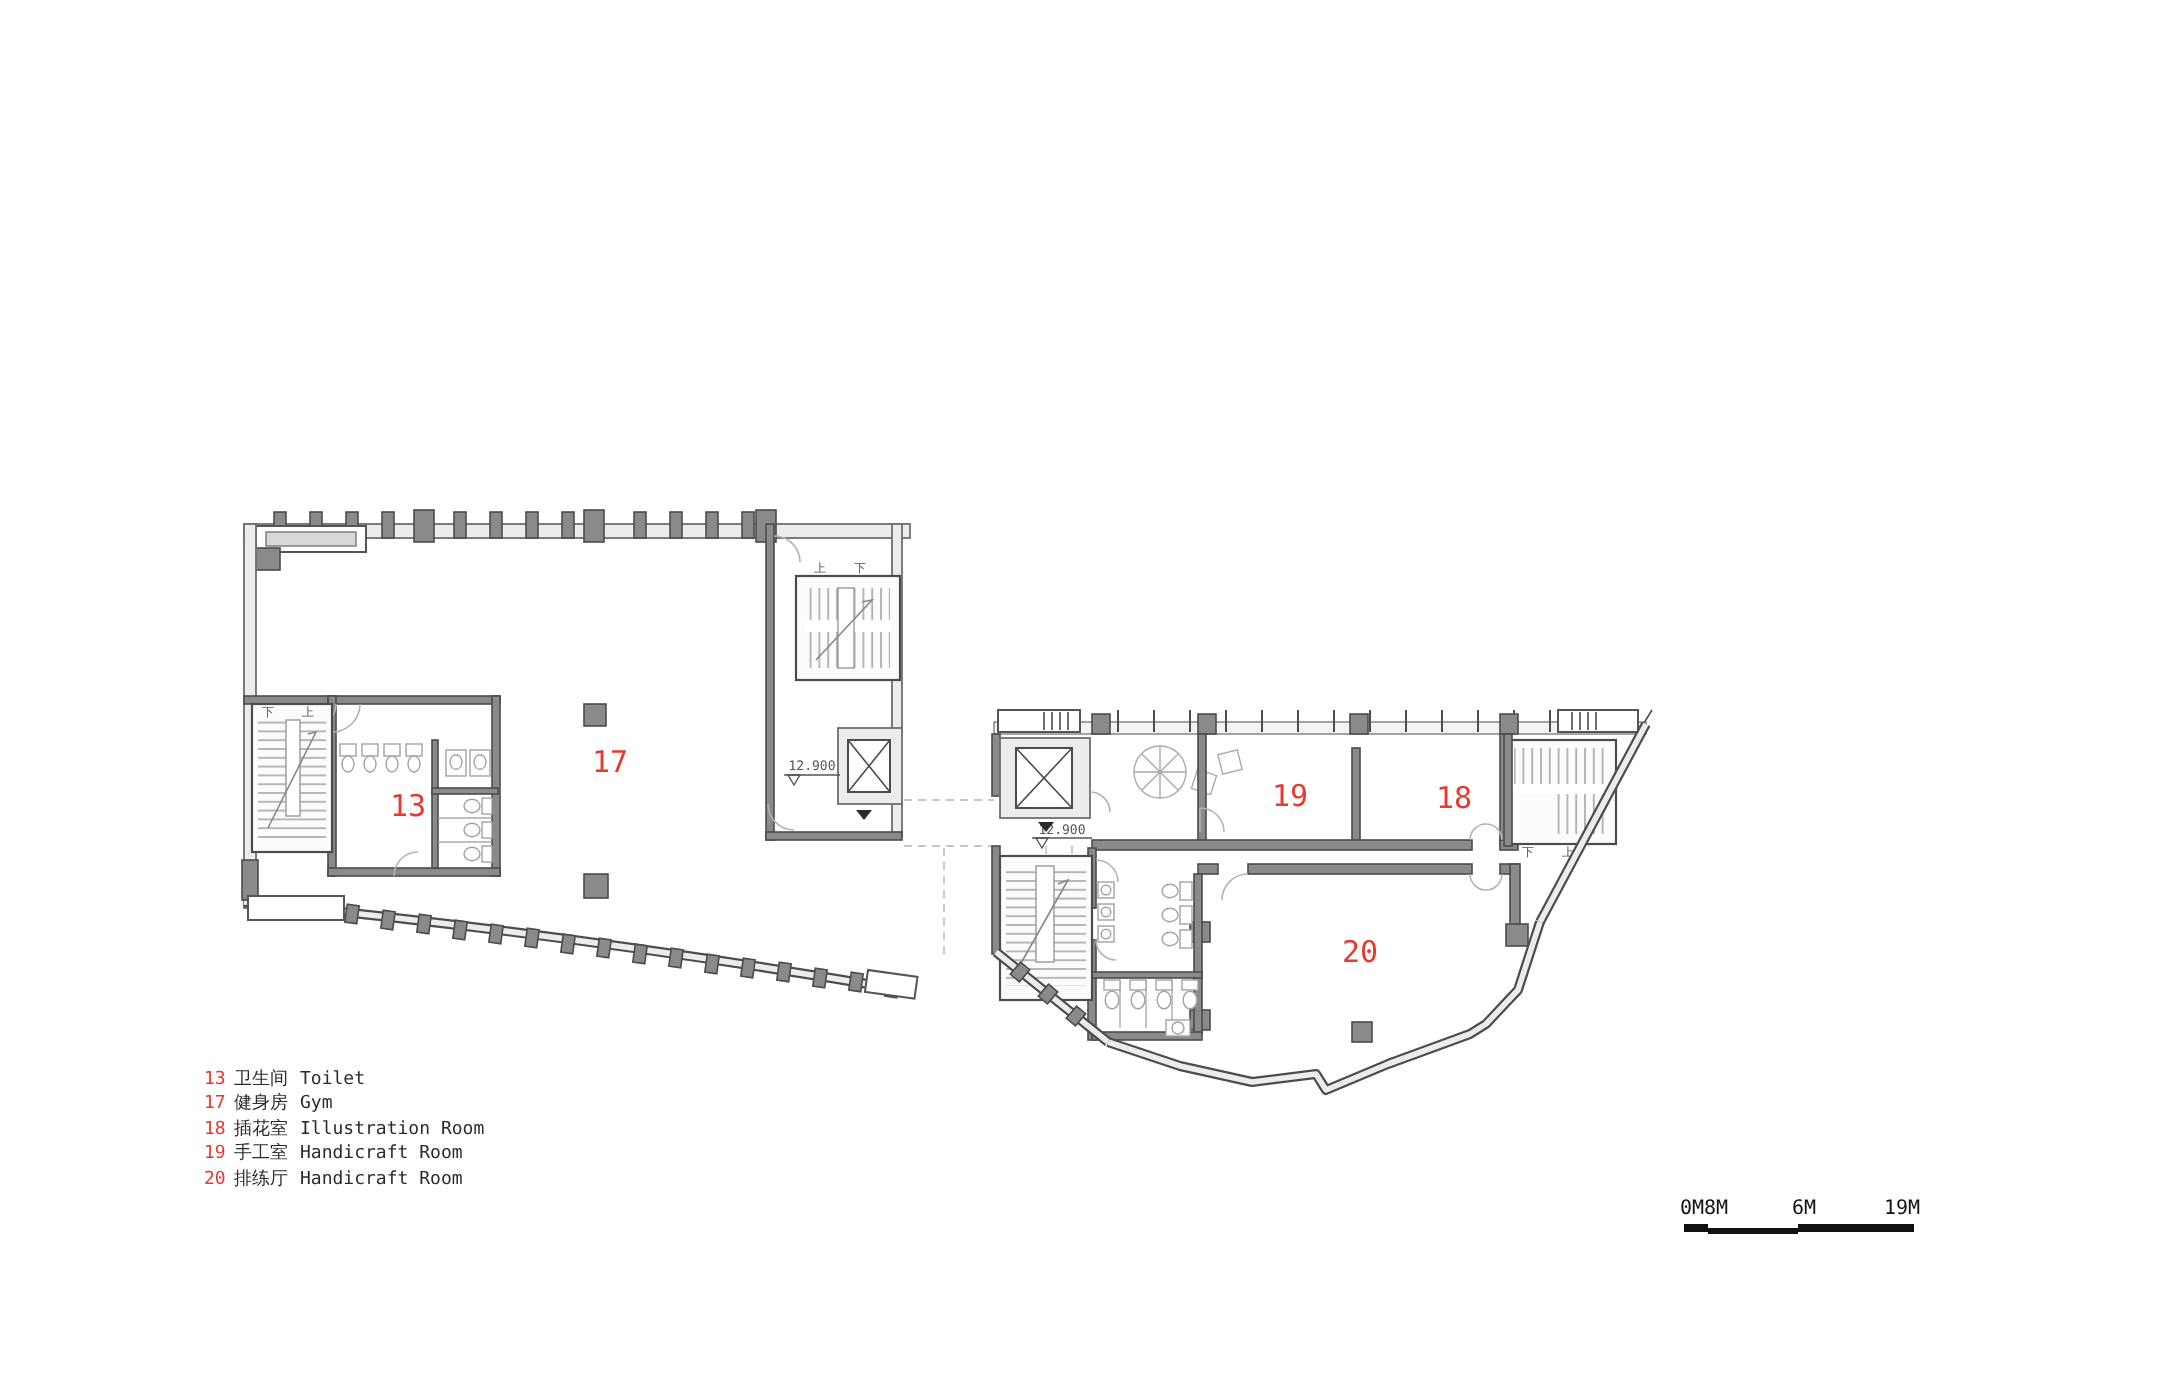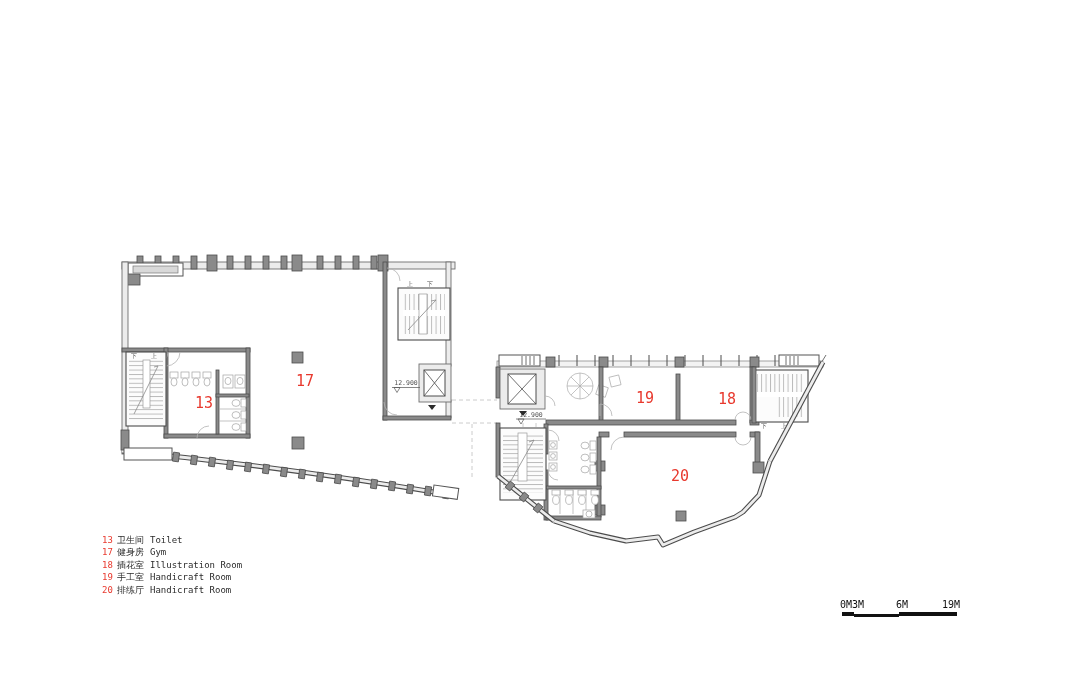--- a/index.html
+++ b/index.html
@@ -357,20 +357,20 @@
   <div class="legend-row">
     <span class="lnum">19</span><span class="lzh">手工室</span><span class="len">Handicraft Room</span>
   </div>
   <div class="legend-row">
     <span class="lnum">20</span><span class="lzh">排练厅</span><span class="len">Handicraft Room</span>
   </div>
 </div>
 
 <div class="scalebar">
   <span class="sl" style="left:2px">0M</span>
-  <span class="sl" style="left:14px">3M</span>
+  <span class="sl" style="left:14px">8M</span>
   <span class="sl" style="left:58px">6M</span>
   <span class="sl" style="left:104px">19M</span>
   <div class="seg seg1"></div>
   <div class="seg seg2"></div>
   <div class="seg seg3"></div>
 </div>
 </div>
 
 </body></html>

